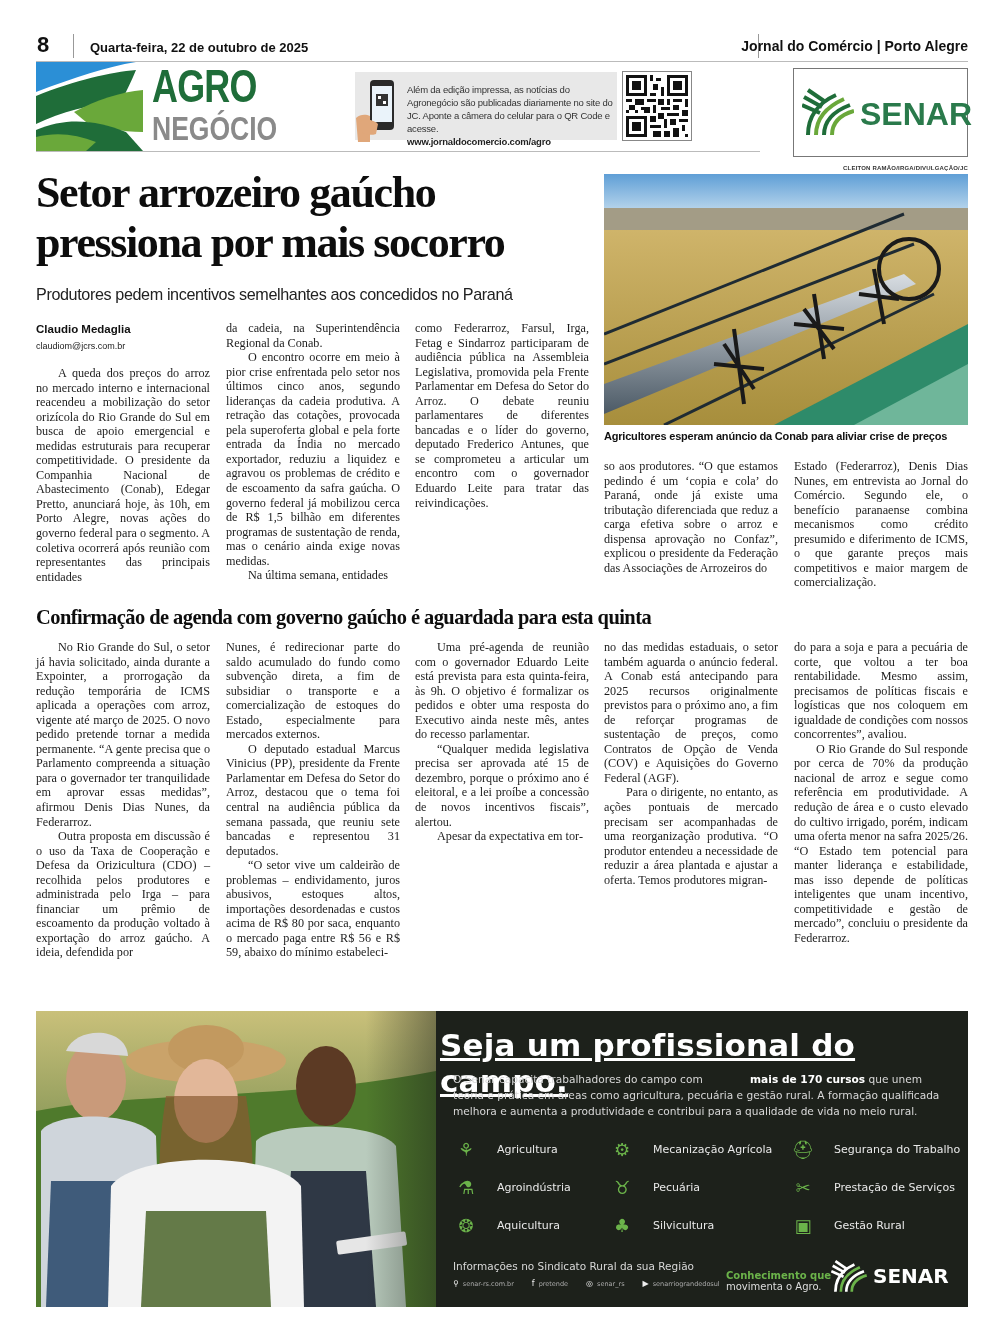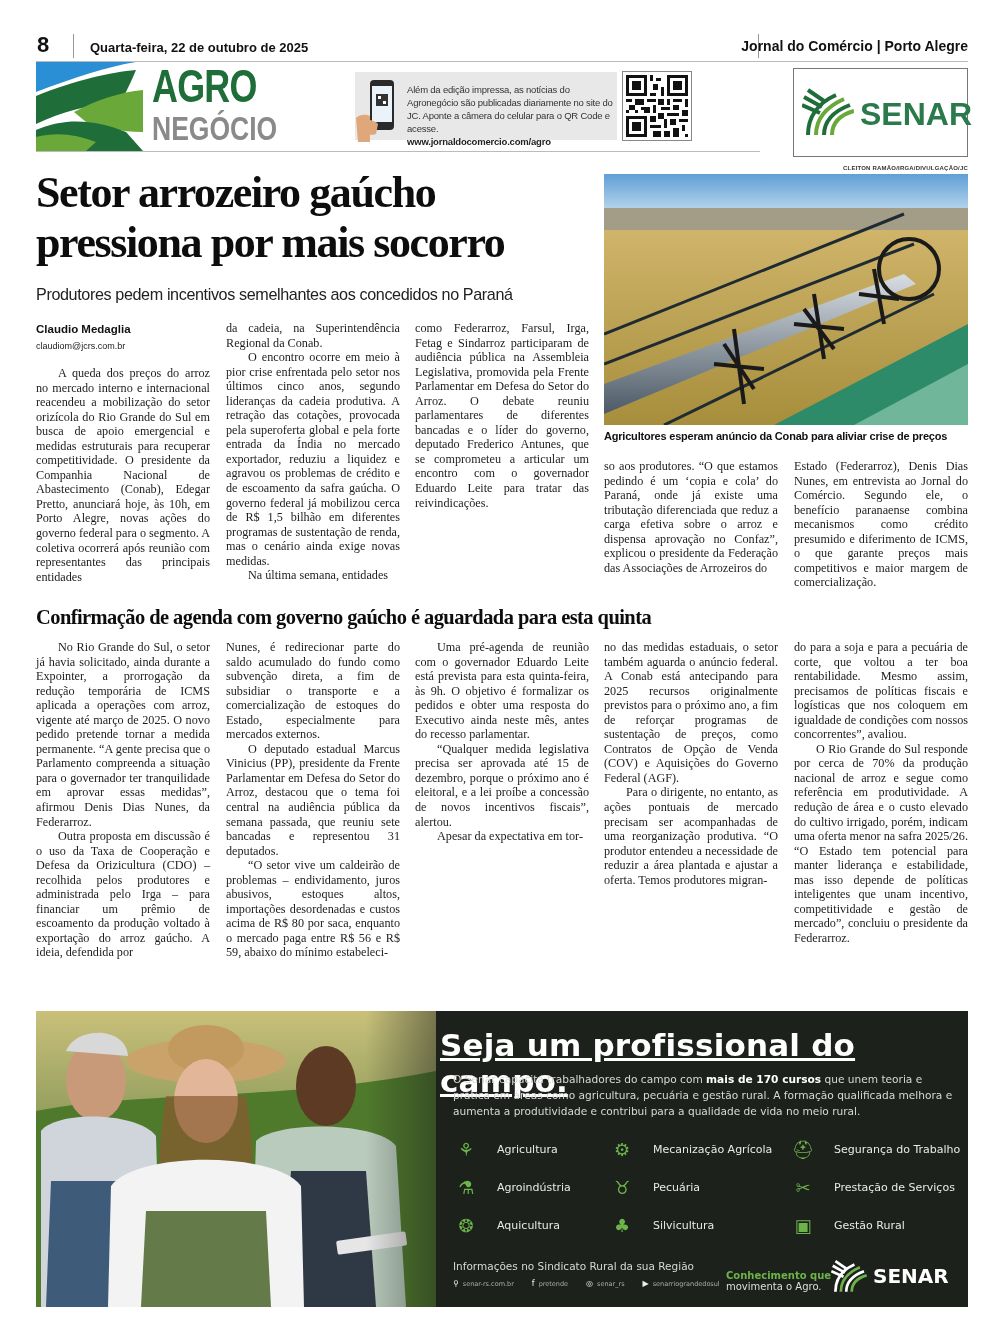--- a/index.html
+++ b/index.html
@@ -51,21 +51,21 @@
   .col p.noindent { text-indent: 0; }
 
   .sec-title { position: absolute; left: 36px; top: 604px; font: bold 22px "Liberation Serif", serif; color: #0d0d0d; letter-spacing: -0.6px; transform: scaleX(0.93); transform-origin: left; white-space: nowrap; }
 
   
   .ad { position: absolute; left: 36px; top: 1011px; width: 932px; height: 296px; background: #1d211b; overflow: hidden; }
   .ad-photo { position: absolute; left: 0; top: 0; width: 400px; height: 296px; overflow: hidden; }
   .ad-fade { position: absolute; left: 330px; top: 0; width: 150px; height: 296px; background: linear-gradient(90deg, rgba(29,33,27,0) 0%, rgba(29,33,27,1) 100%); }
   .ad-title { position: absolute; left: 404px; top: 16px; font: bold 31px "DejaVu Sans", sans-serif; color: #fff; letter-spacing: 0.2px; text-decoration: underline; }
   .ad-desc { position: absolute; left: 417px; top: 60px; width: 500px; font: 10.6px "DejaVu Sans", sans-serif; color: #d8d8d8; line-height: 16px; }
-  .ad-desc b { color: #fff; }
+  .ad-desc b { color: #fff; margin-left: 44px; }
   .course { position: absolute; display: flex; align-items: center; font: 11px "DejaVu Sans", sans-serif; color: #e9e9e9; }
   .course .ic { width: 26px; height: 26px; margin-right: 18px; color: #6bb34a; font-size: 18px; display: flex; align-items: center; justify-content: center; }
   .ad-info { position: absolute; left: 417px; top: 249px; font: 10.5px "DejaVu Sans", sans-serif; color: #d8d8d8; }
   .ad-social { position: absolute; left: 417px; top: 268px; display: flex; gap: 18px; font: 6.5px "DejaVu Sans", sans-serif; color: #aaa; }
   .ad-social span.s { display: flex; align-items: center; gap: 4px; }
   .ad-social .glyph { color: #eee; font-size: 8px; }
   .ad-slogan { position: absolute; left: 690px; top: 253px; font: 10px "DejaVu Sans", sans-serif; line-height: 11px; color: #ddd; }
   .ad-slogan .g { color: #6bb34a; font-weight: bold; margin-top: 6px; }
   .ad-senar { position: absolute; left: 795px; top: 248px; display: flex; align-items: center; }
   .ad-senar .w { font: bold 20px "DejaVu Sans", sans-serif; color: #fff; margin-left: 6px; }

